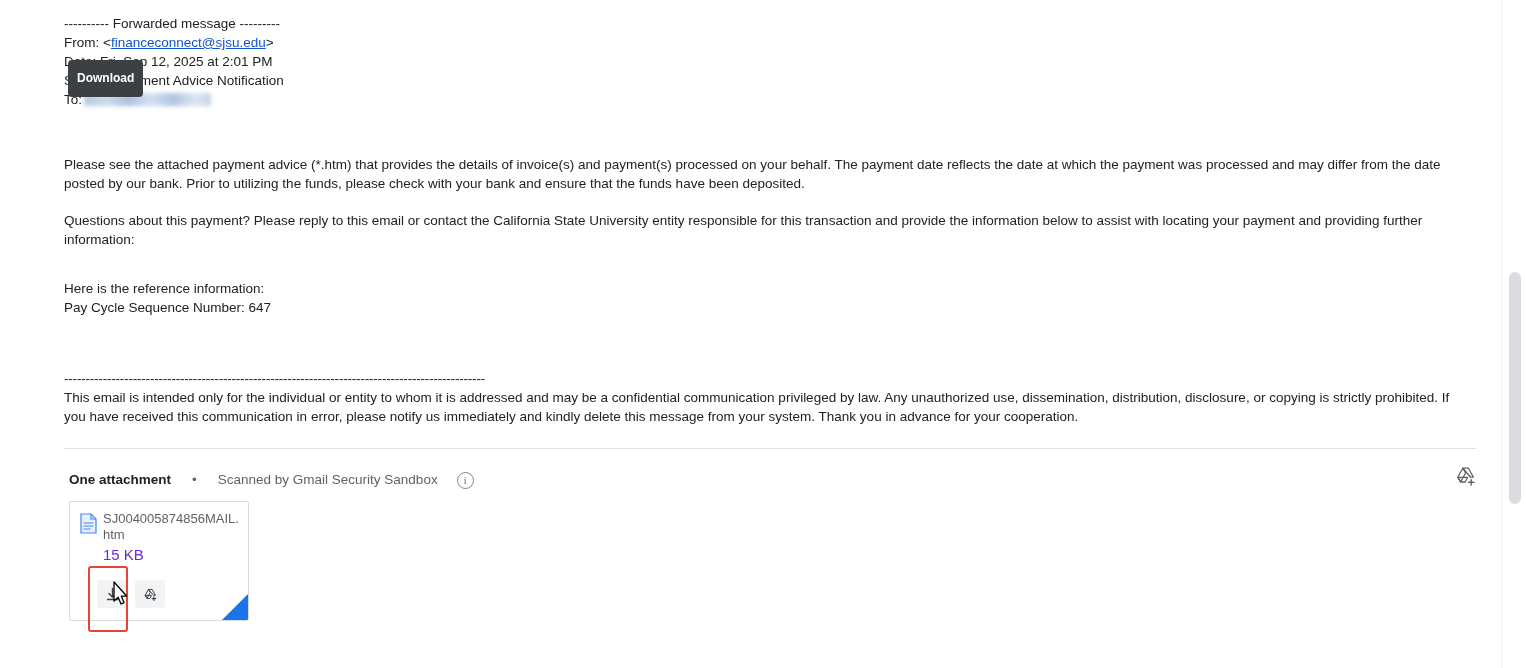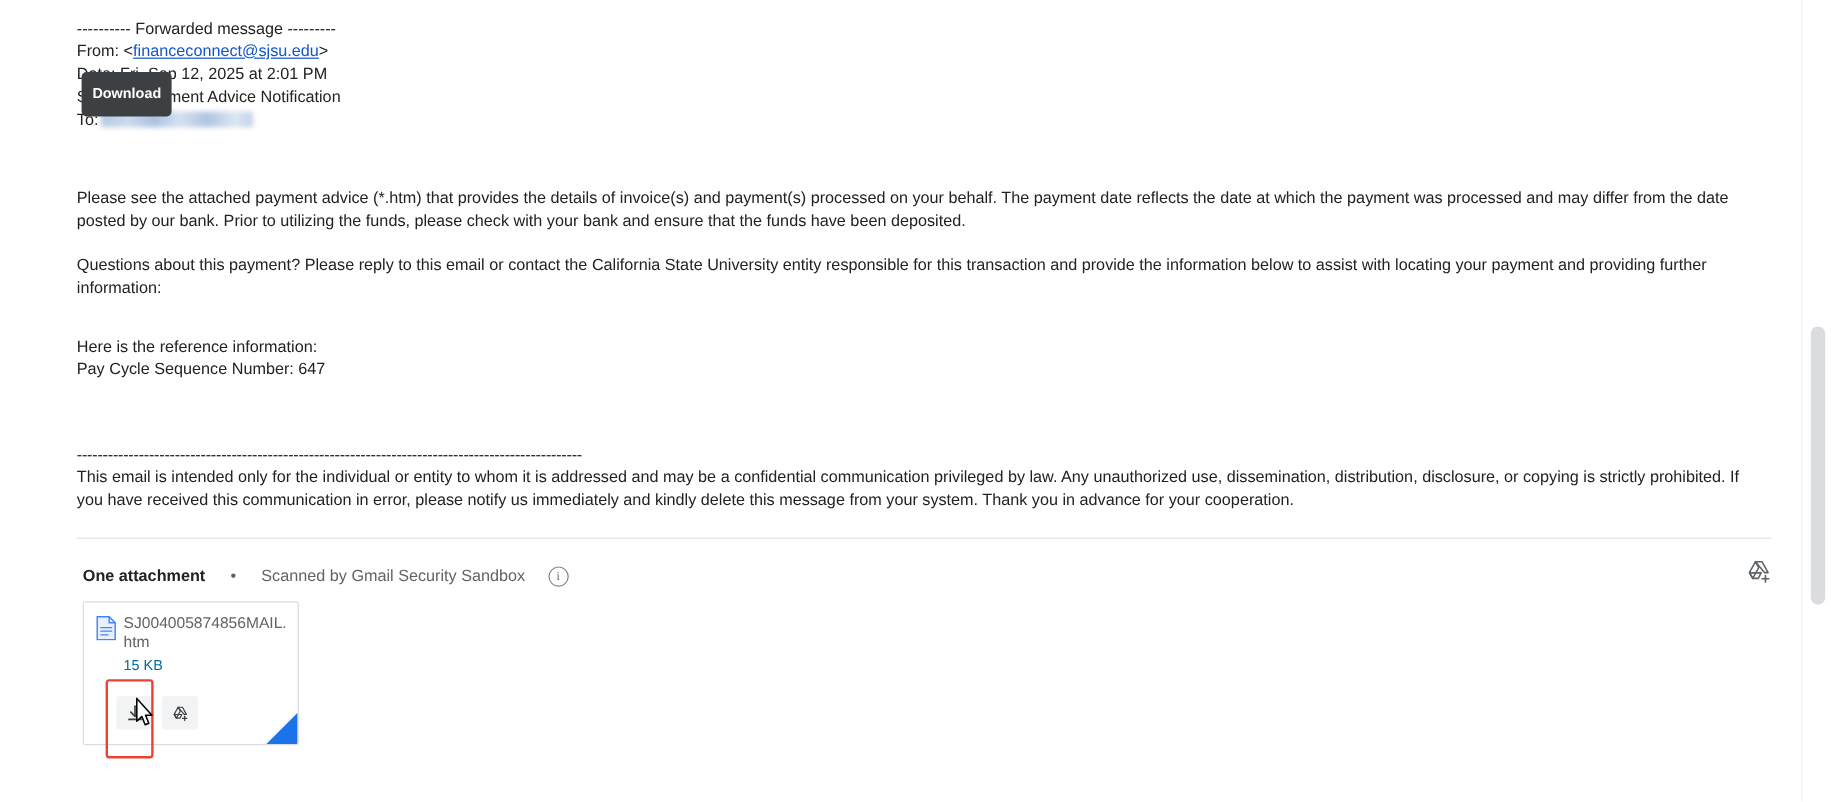--- a/index.html
+++ b/index.html
@@ -165,22 +165,22 @@
     width: 142px;
     font-size: 13px;
     line-height: 16px;
     color: #5f6368;
     word-break: break-all;
   }
   .att-size {
     position: absolute;
     left: 33px;
     top: 43px;
-    font-size: 12px;
-    color: #0369a1;
+    font-size: 15px;
+    color: #6d28d9;
   }
   .corner {
     position: absolute;
     right: 0;
     bottom: 0;
     width: 0;
     height: 0;
     border-left: 26px solid transparent;
     border-bottom: 26px solid #1a73e8;
   }

